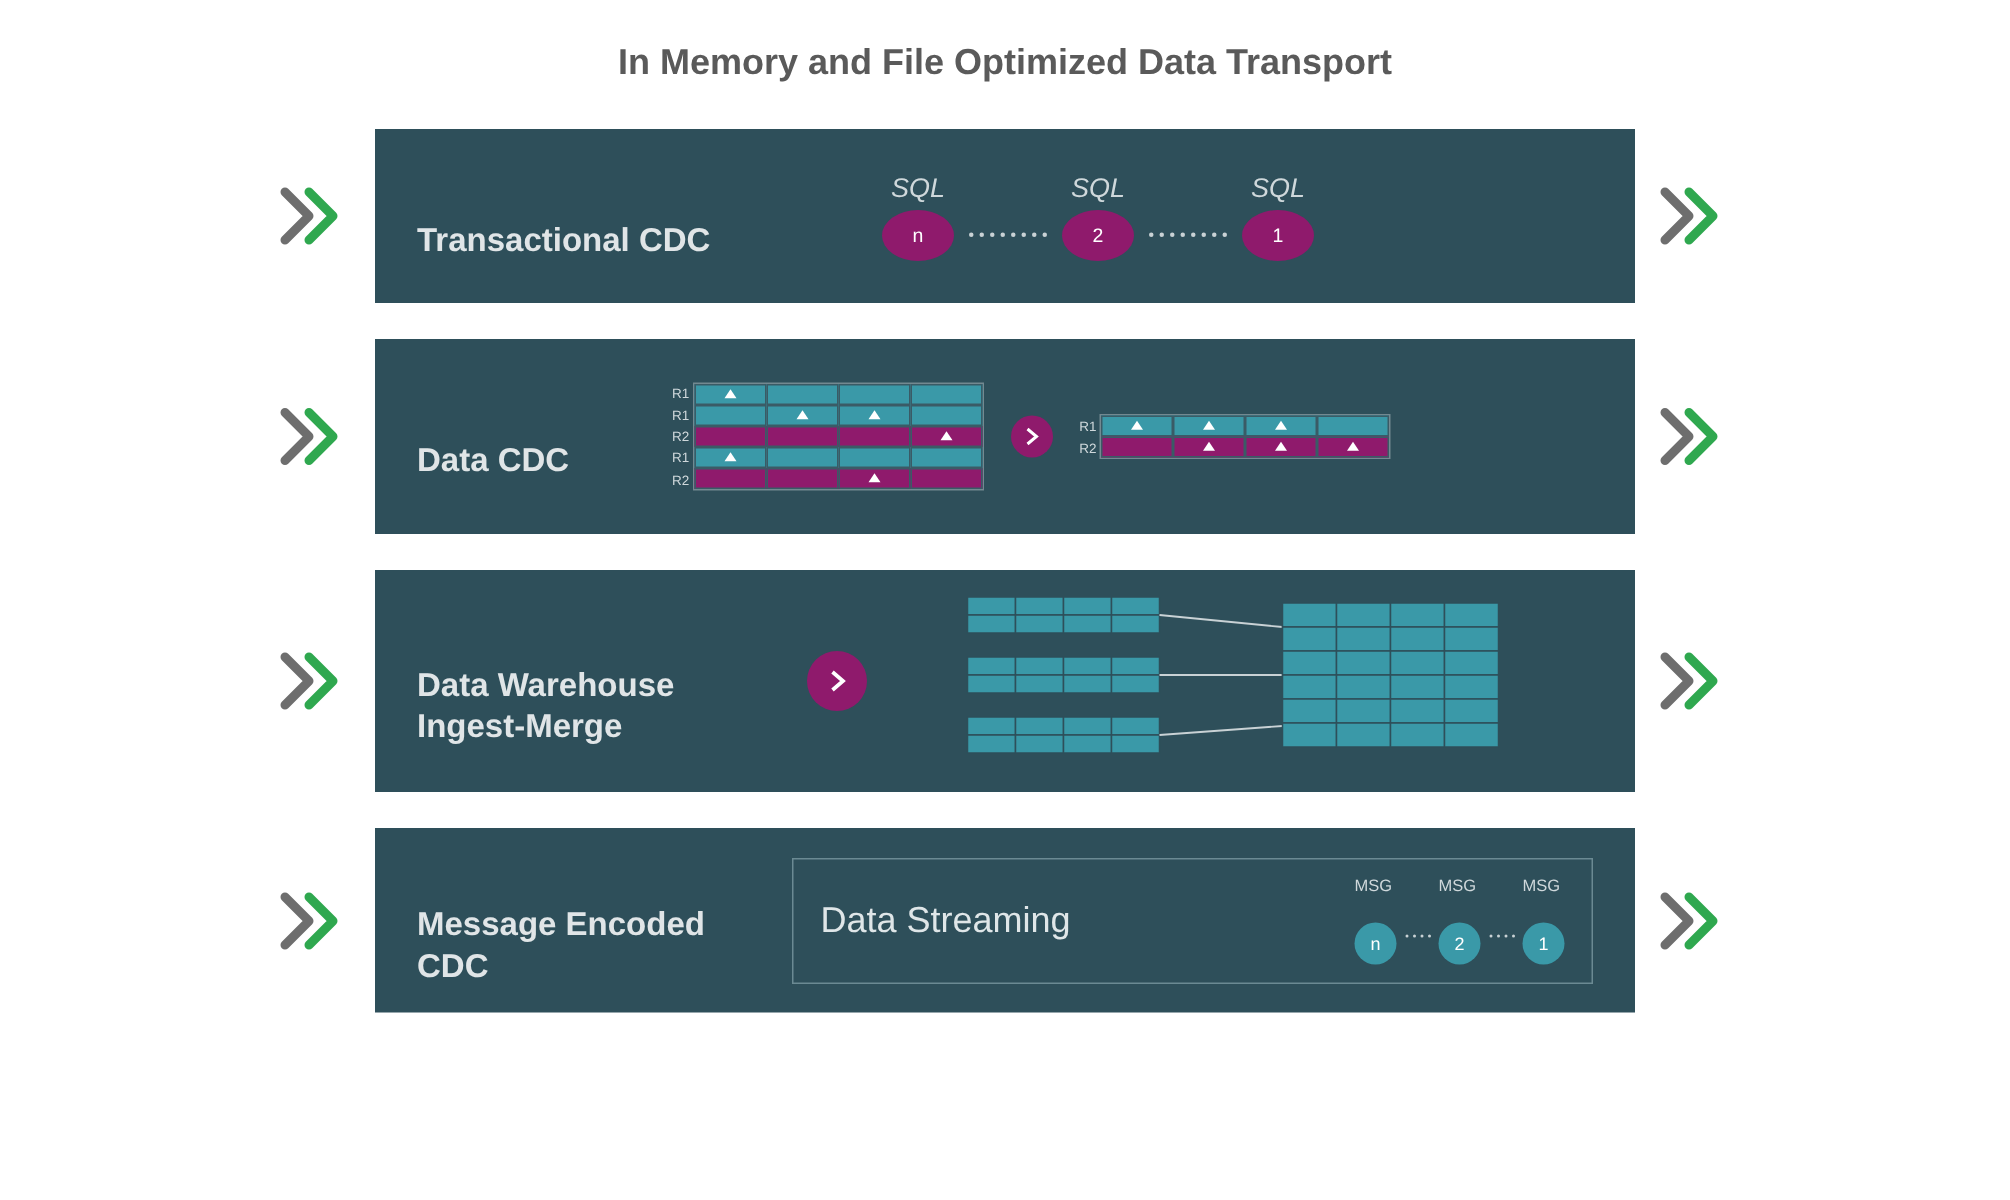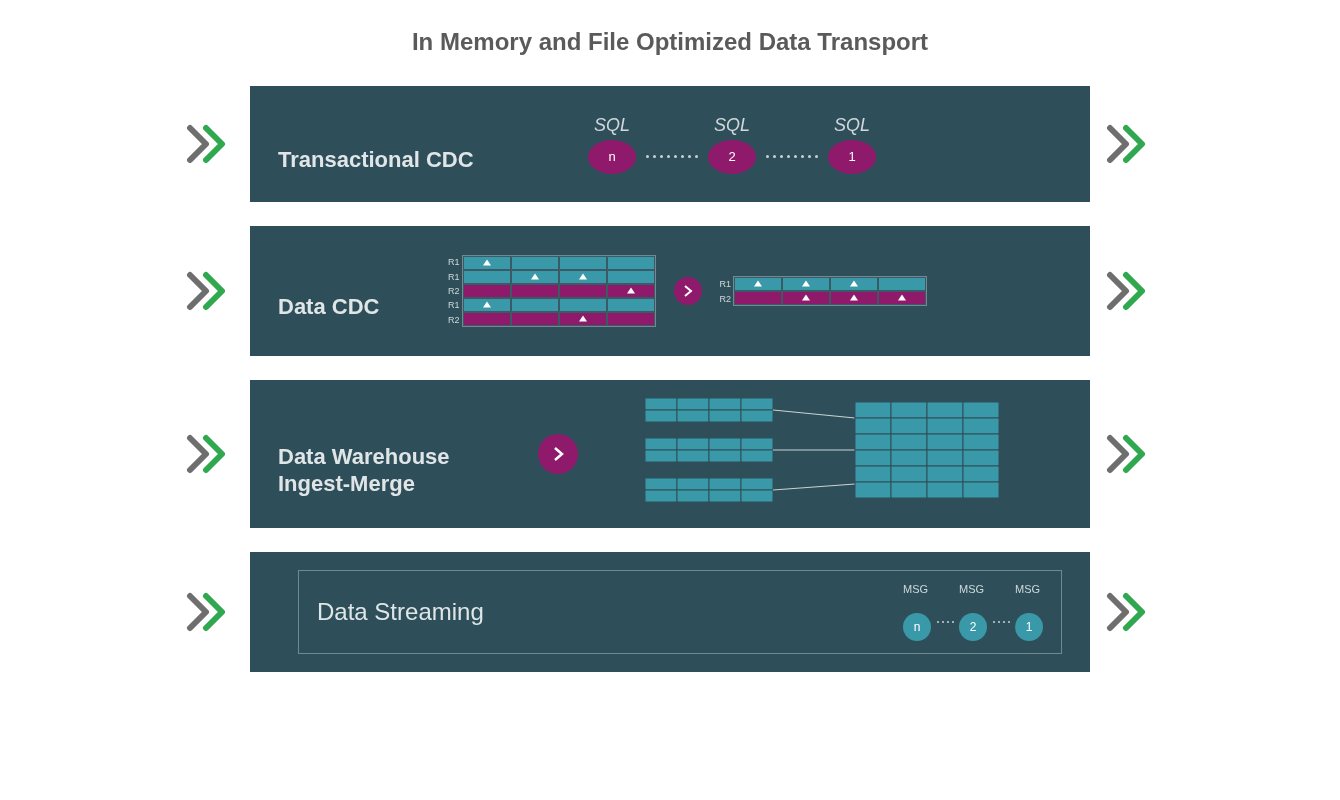--- a/index.html
+++ b/index.html
@@ -370,20 +370,21 @@
   </div>
 
   <div class="row">
     <div class="chev">
       <svg width="48" height="40" viewBox="0 0 48 40">
         <polyline points="4,4 20,20 4,36" fill="none" stroke="#6e6e6e" stroke-width="6" stroke-linecap="round" stroke-linejoin="round"></polyline>
         <polyline points="20,4 36,20 20,36" fill="none" stroke="#2fa84f" stroke-width="6" stroke-linecap="round" stroke-linejoin="round"></polyline>
       </svg>
     </div>
     <div class="panel">
+      <div class="panel-label">Message Encoded CDC</div>
       <div class="msg-box">
         <div class="msg-title">Data Streaming</div>
         <div class="msg-group">
           <div class="msg-node">
             <div class="msg-label">MSG</div>
             <div class="msg-bubble">n</div>
           </div>
           <div class="msg-dots">
               <span></span>
               <span></span>

